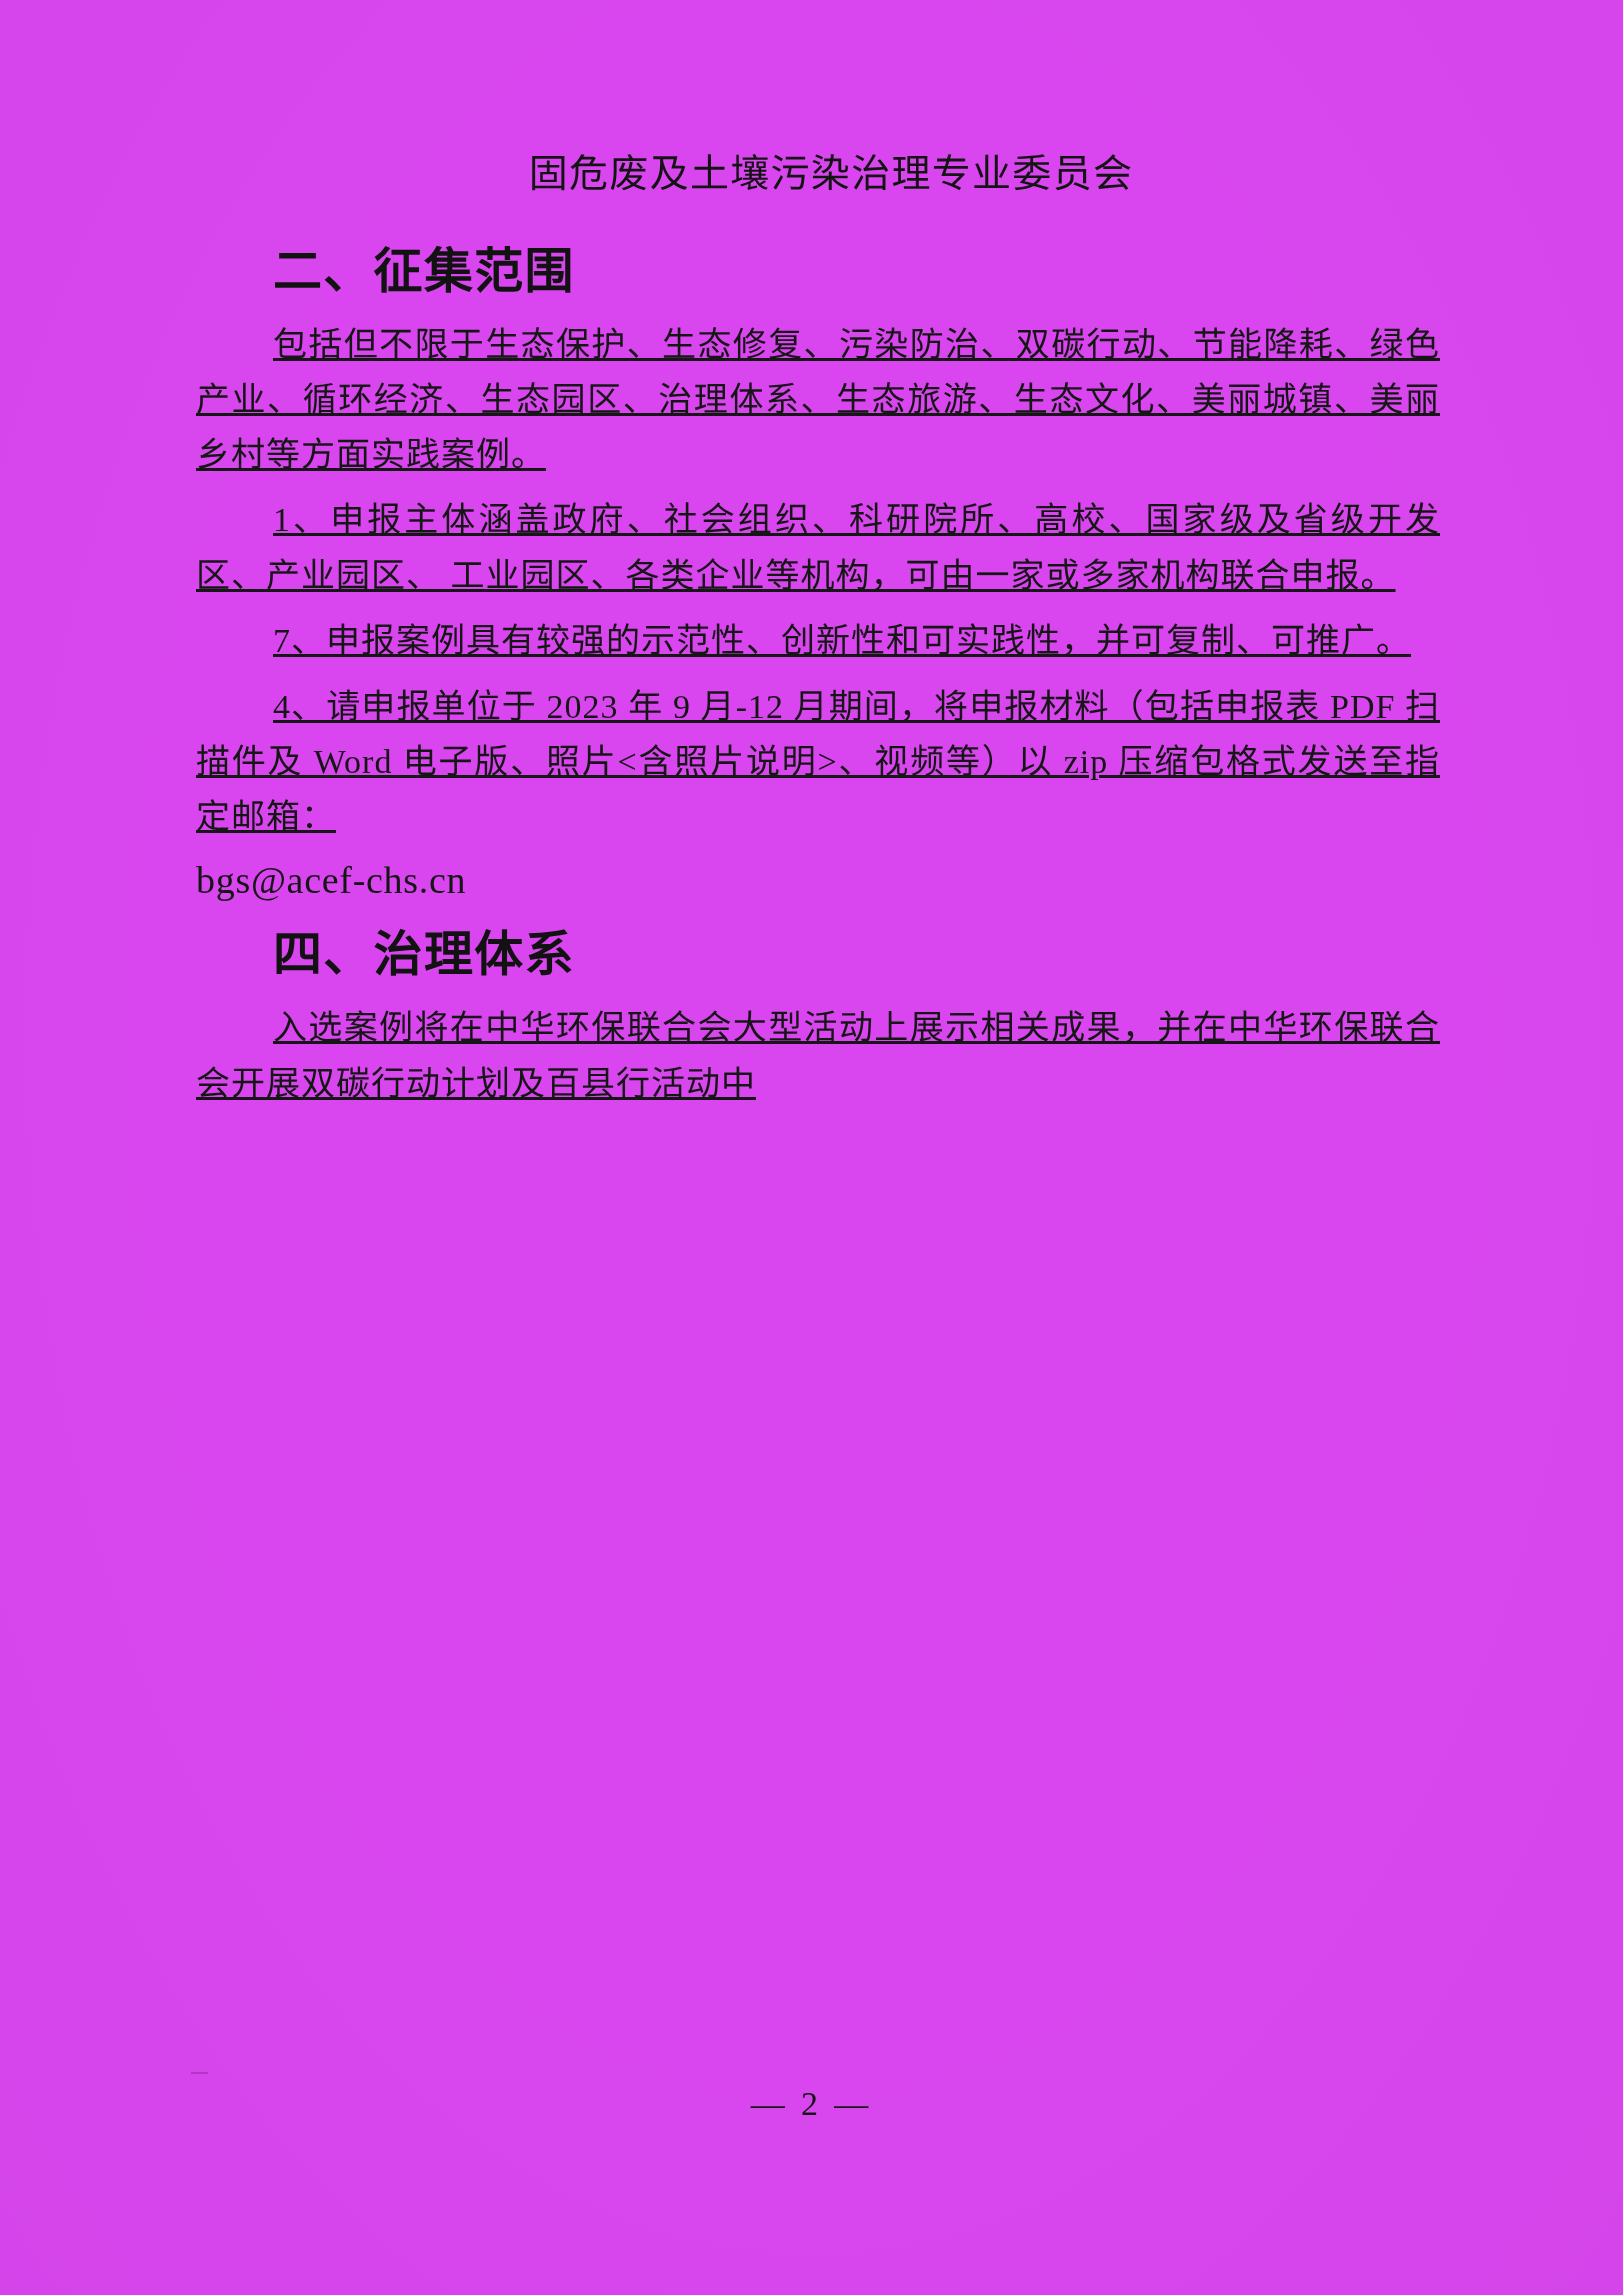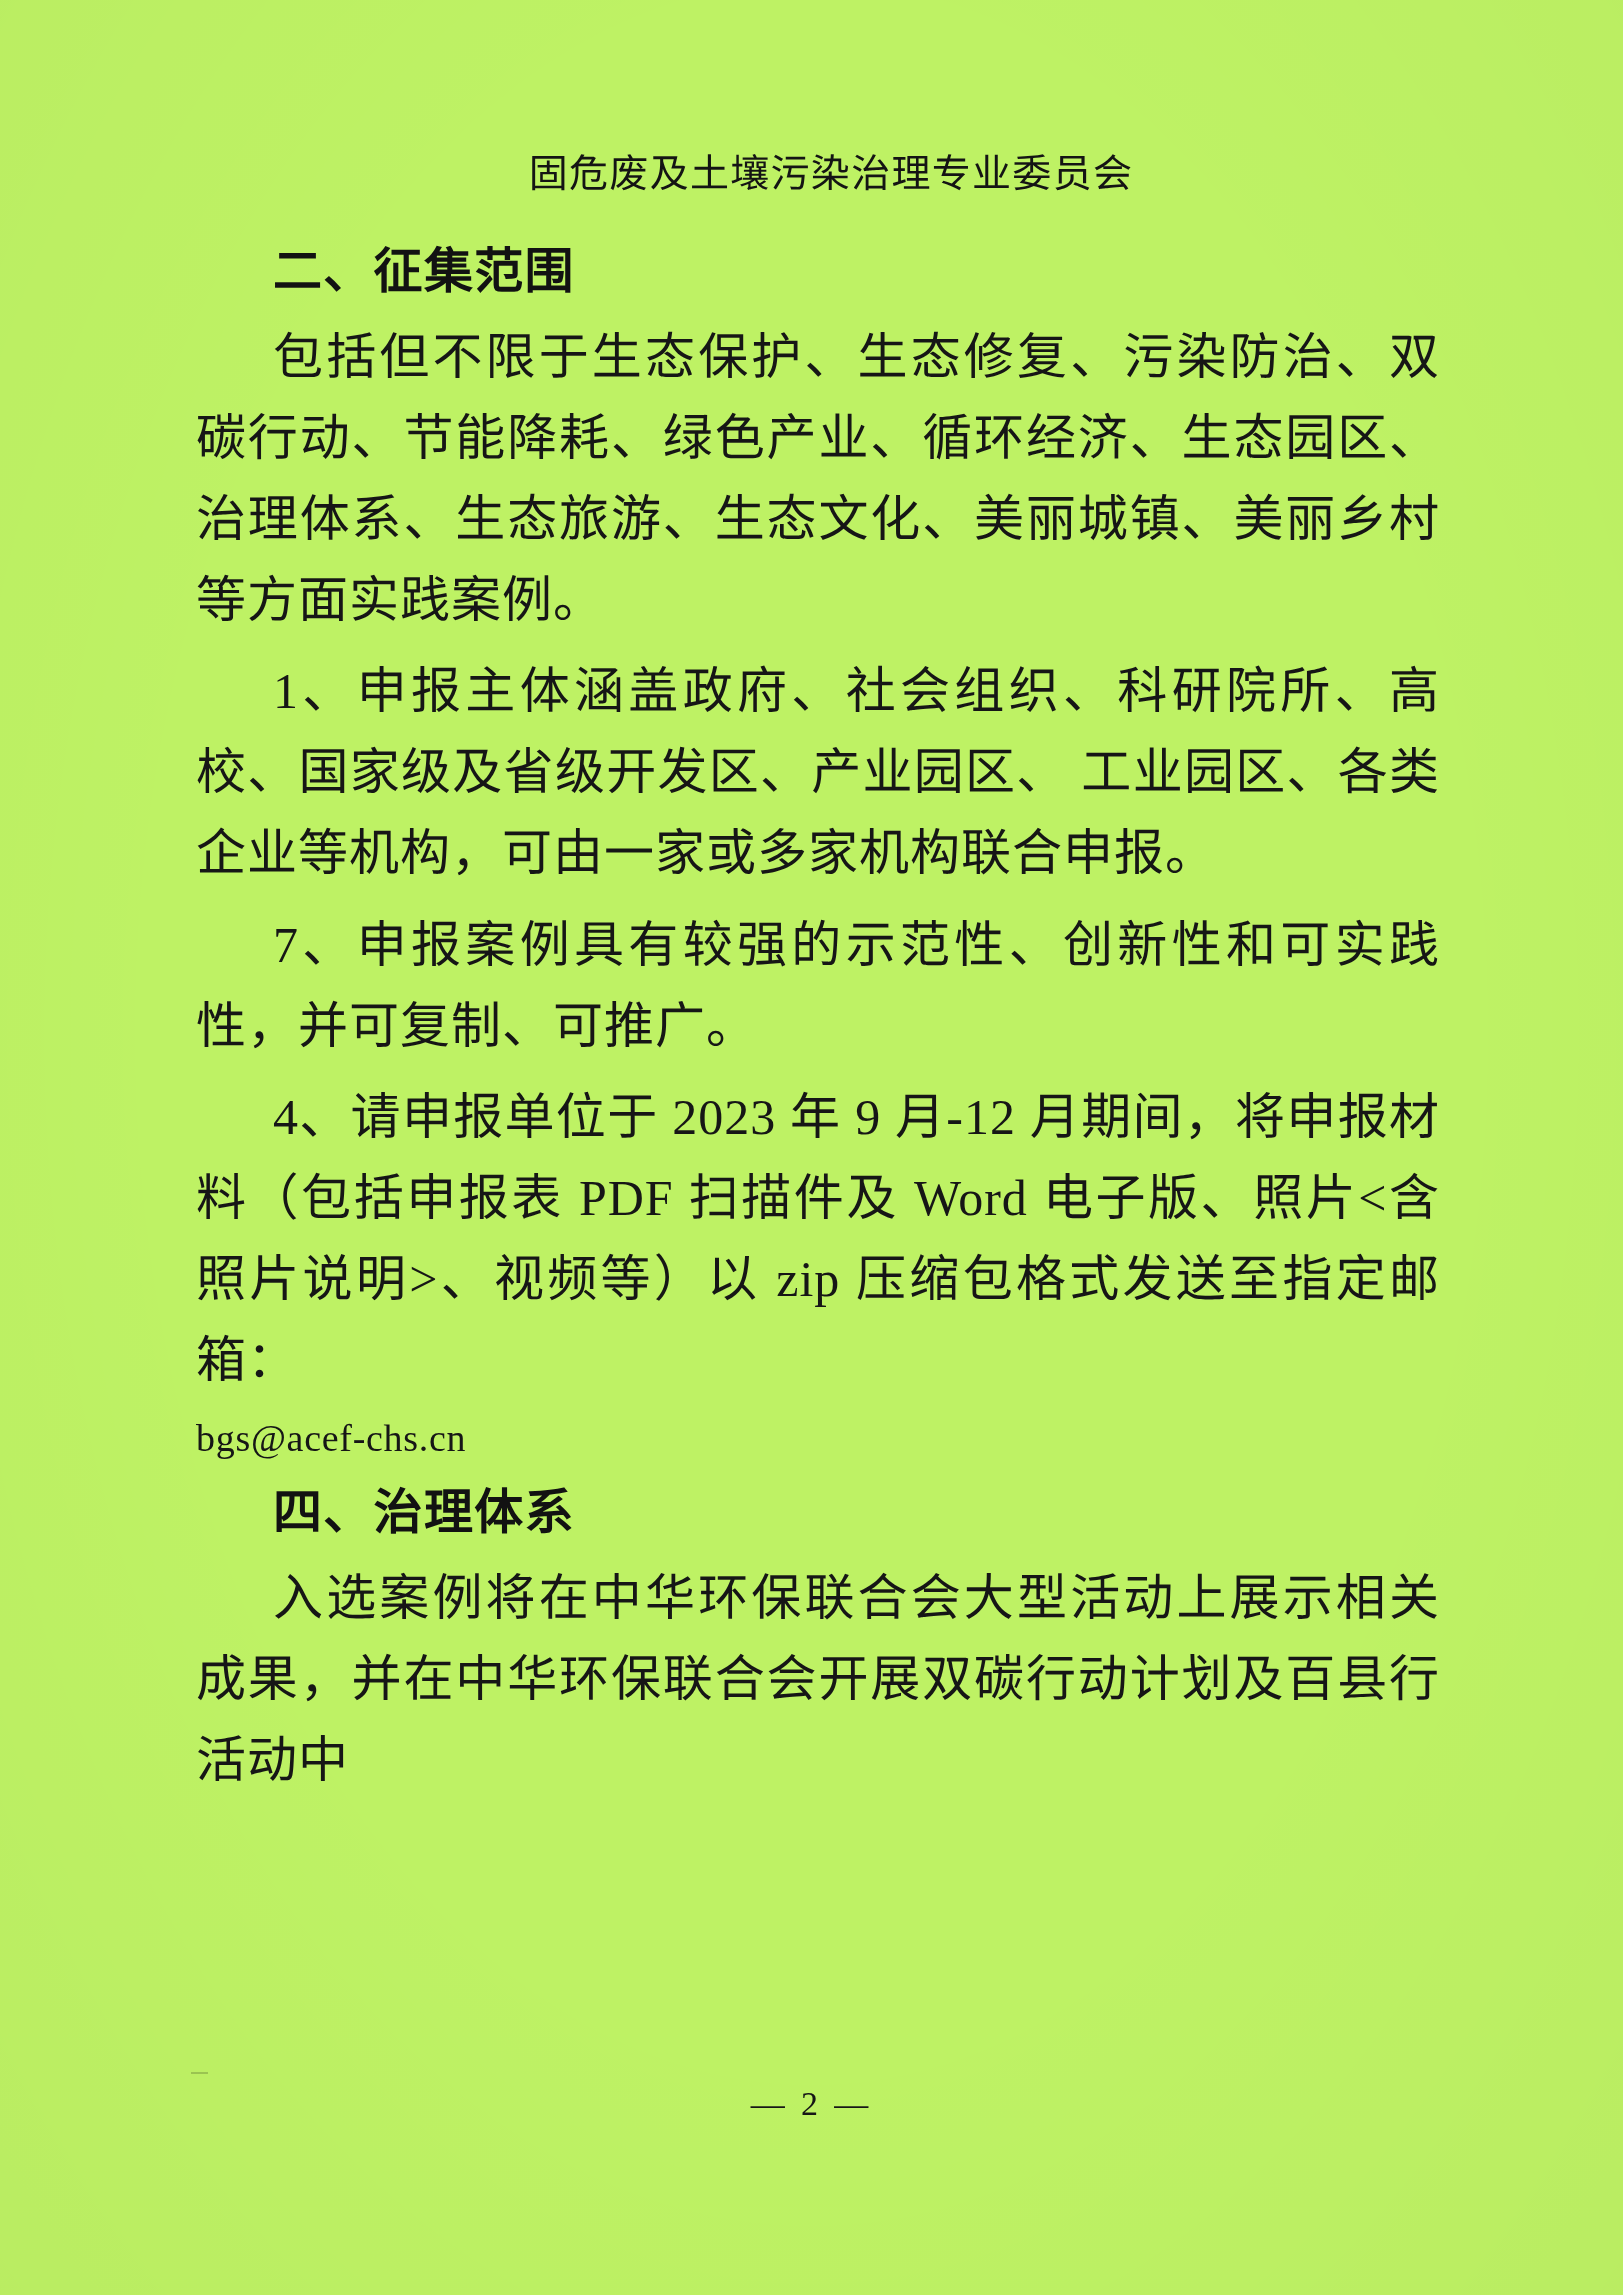--- a/index.html
+++ b/index.html
@@ -11,21 +11,21 @@
     width: 1623px;
     height: 2295px;
     font-family: "Liberation Serif", "DejaVu Serif", serif;
     color: #1a1a1a;
     position: relative;
     overflow: hidden;
   }
   .page {
     position: absolute;
     inset: 0;
-    background: #bef264;
+    background: #d946ef;
   }
   
   .paper-texture {
     position: absolute;
     inset: 0;
     background:
       radial-gradient(ellipse at 50% 45%, rgba(255,255,255,0) 55%, rgba(0,0,0,0.025) 100%);
     pointer-events: none;
   }
   .content {
@@ -47,28 +47,29 @@
   .heading {
     font-size: 49px;
     line-height: 1.35;
     font-weight: bold;
     letter-spacing: 1.3px;
     text-indent: 77px;
     margin: 0 0 11.8px 0;
     color: #121212;
   }
   .para {
-    font-size: 50px;
+    font-size: 34px;
     line-height: 1.62;
     letter-spacing: 1px;
     text-indent: 77px;
     margin: 0 0 10.5px 0;
     color: #161616;
     text-align: justify;
     text-justify: inter-ideograph;
+    text-decoration: underline;
   }
   .para.tight { margin-bottom: 6.5px; }
   .email-line {
     font-size: 38px;
     line-height: 1.62;
     letter-spacing: 0.7px;
     text-indent: 0;
     margin: 0 0 10.5px 0;
     font-family: Liberation Serif, serif;
     color: #161616;

